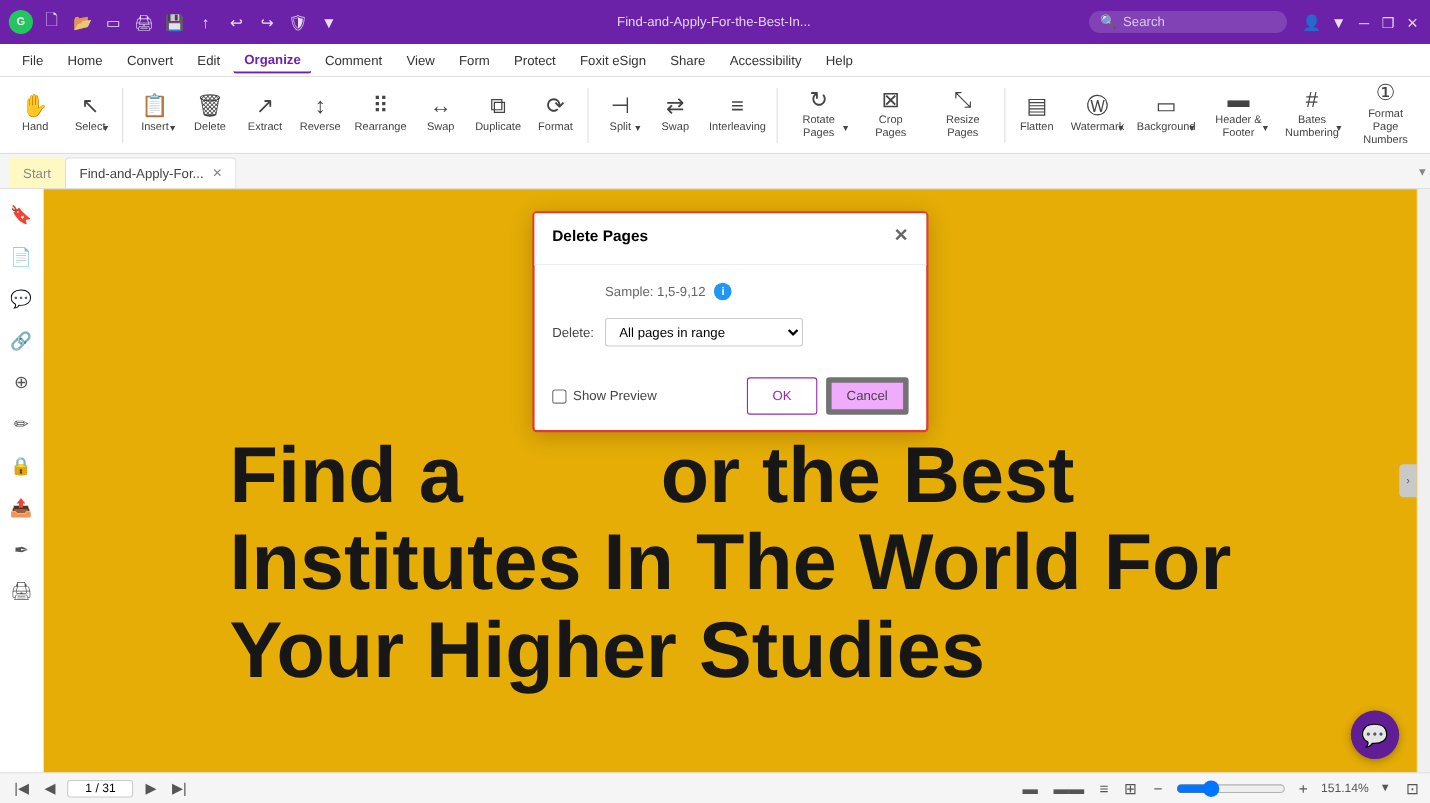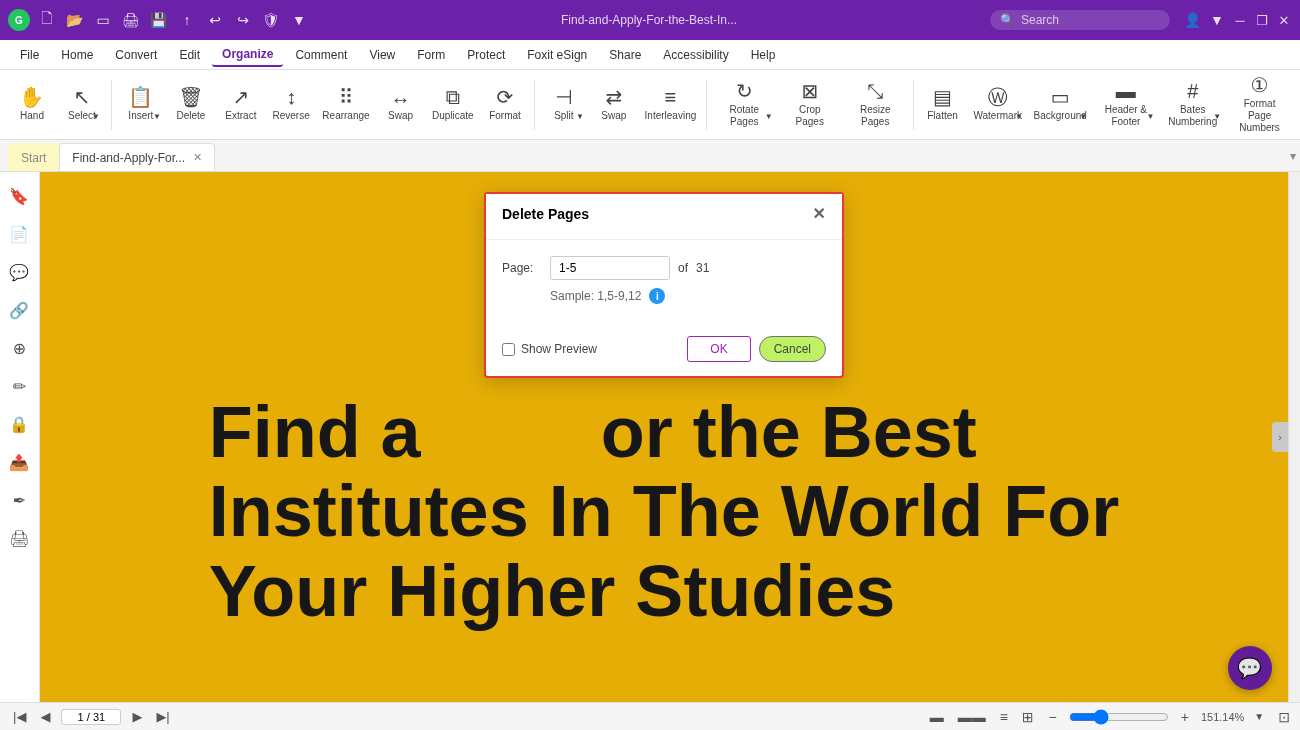--- a/index.html
+++ b/index.html
@@ -200,22 +200,22 @@
     }
     .show-preview-row { display: flex; align-items: center; gap: 6px; }
     .show-preview-check { cursor: pointer; }
     .show-preview-label { font-size: 12px; color: #444; }
     .dialog-buttons { display: flex; gap: 8px; }
     .btn-ok {
       padding: 5px 22px; background: white; border: 1px solid #9c27b0;
       color: #9c27b0; border-radius: 3px; cursor: pointer; font-size: 12px;
     }
     .btn-cancel {
-      padding: 5px 14px; background: #bef264; border: 1px solid #737373;
-      color: #444; border-radius: 13px; cursor: pointer; font-size: 12px;
+      padding: 5px 14px; background: #f0abfc; border: 5px solid #737373;
+      color: #444; border-radius: 3px; cursor: pointer; font-size: 12px;
     }
 
     
     .collapse-handle {
       position: absolute; right: 0; top: 50%; transform: translateY(-50%);
       width: 16px; height: 30px; background: #e0e0e0; border-radius: 4px 0 0 4px;
       display: flex; align-items: center; justify-content: center; cursor: pointer;
       font-size: 10px; color: #666;
     }
 
@@ -429,32 +429,34 @@
     <div id="dialog-overlay">
       <div id="delete-dialog">
 
         <div class="dialog-title-bar">
           <span>Delete Pages</span>
           <span class="dialog-close">✕</span>
         </div>
 
         <div class="dialog-body">
 
-          <div class="form-row">
-            <span class="form-label">Page:</span>
-            <input type="text" class="page-range-input" value="1-5" style="">
-            <span class="of-text">of</span>
-            <span class="total-pages">31</span>
-          </div>
 
           <div class="sample-row">
             <span class="sample-text">Sample: 1,5-9,12</span>
             <div class="info-icon">i</div>
           </div>
 
+          <div class="delete-row">
+            <span class="delete-label">Delete:</span>
+            <select class="delete-select">
+              <option>All pages in range</option>
+              <option>Odd pages in range</option>
+              <option>Even pages in range</option>
+            </select>
+          </div>
         </div>
 
         <div class="dialog-footer">
           <div class="show-preview-row">
             <input type="checkbox" class="show-preview-check" style="">
             <span class="show-preview-label">Show Preview</span>
           </div>
           <div class="dialog-buttons">
             <button class="btn-ok">OK</button>
             <button class="btn-cancel">Cancel</button>

